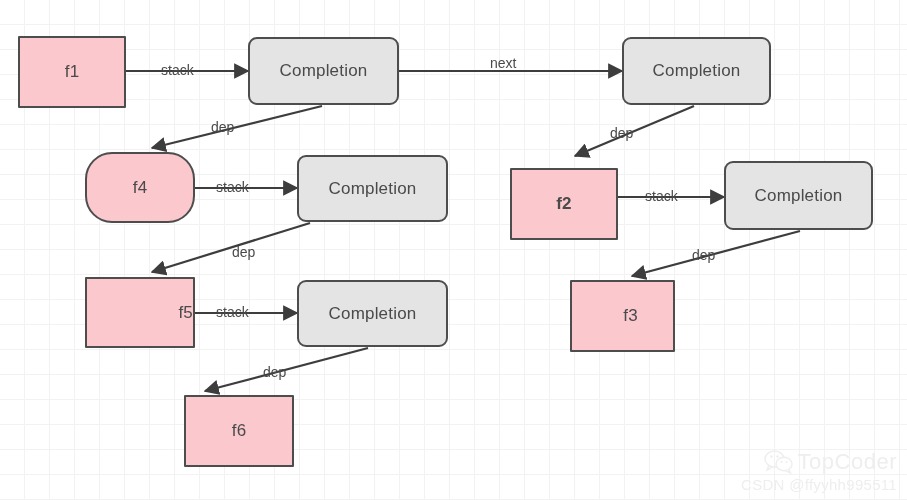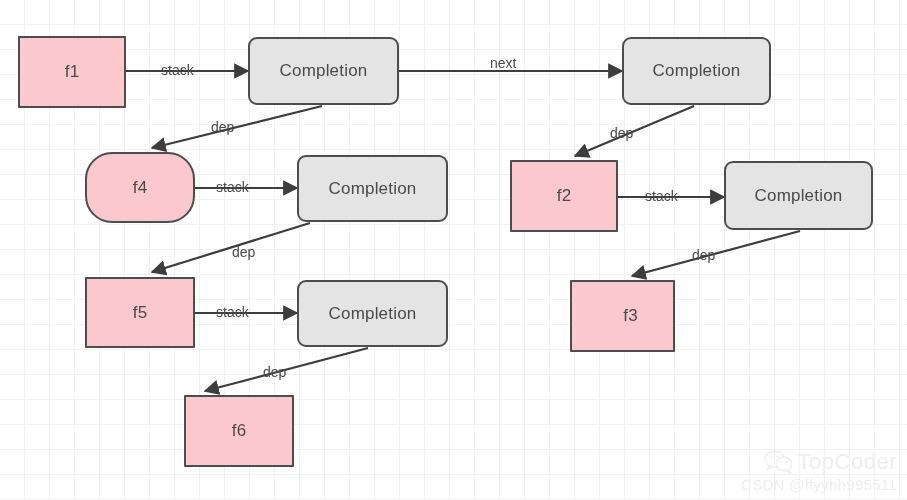--- a/index.html
+++ b/index.html
@@ -119,27 +119,27 @@
       </div>
       <div class="node completion" style="left: 622px; top: 37px; width: 149px; height: 68px;">
         <span>Completion</span>
       </div>
       <div class="node future" style="left: 85px; top: 152px; width: 110px; height: 71px; border-radius: 27px;">
         <span>f4</span>
       </div>
       <div class="node completion" style="left: 297px; top: 155px; width: 151px; height: 67px;">
         <span>Completion</span>
       </div>
-      <div class="node future" style="left: 510px; top: 160px; width: 108px; height: 72px;">
+      <div class="node future" style="left: 510px; top: 168px; width: 108px; height: 72px; font-weight: bold;">
         <span>f2</span>
       </div>
       <div class="node completion" style="left: 724px; top: 161px; width: 149px; height: 69px;">
         <span>Completion</span>
       </div>
-      <div class="node future" style="left: 85px; top: 277px; width: 110px; height: 71px;">
+      <div class="node future" style="left: 85px; top: 277px; width: 110px; height: 71px; justify-content: flex-end;">
         <span>f5</span>
       </div>
       <div class="node completion" style="left: 297px; top: 280px; width: 151px; height: 67px;">
         <span>Completion</span>
       </div>
       <div class="node future" style="left: 570px; top: 280px; width: 105px; height: 72px; padding-left: 16px;">
         <span>f3</span>
       </div>
       <div class="node future" style="left: 140px; top: 395px; width: 110px; height: 72px; margin-left: 44px;">
         <span>f6</span>

